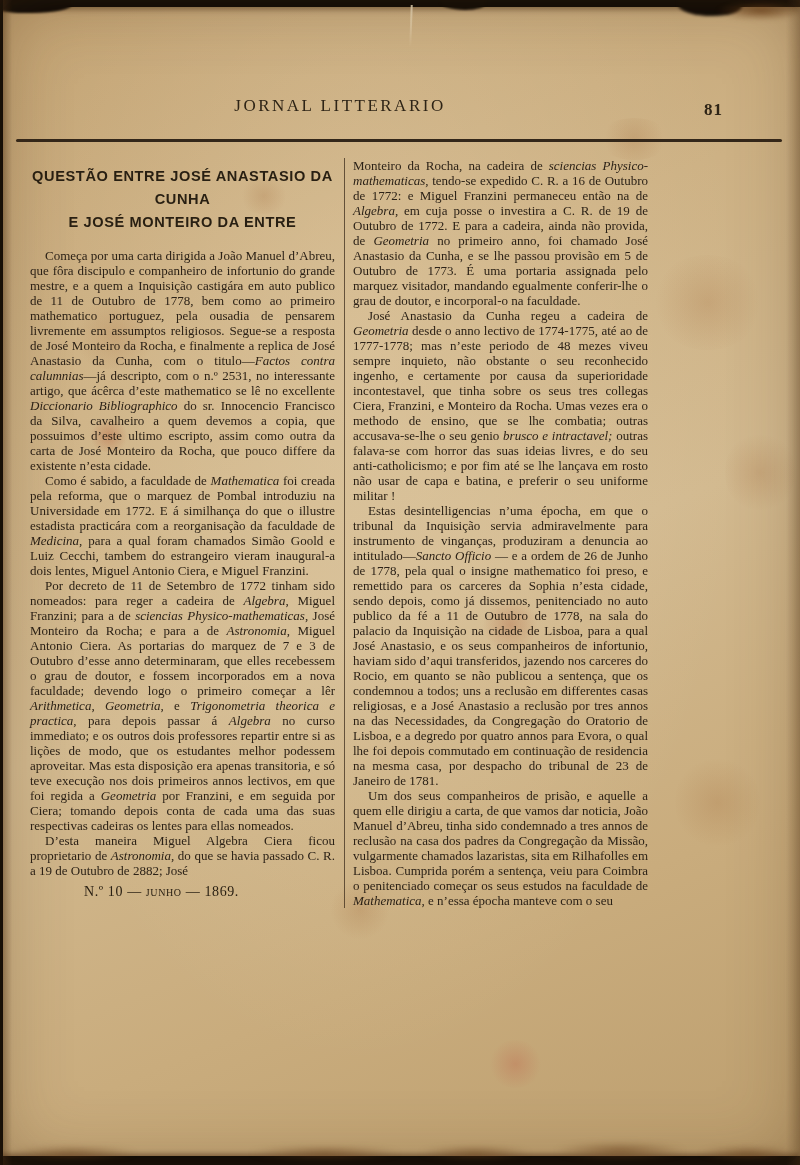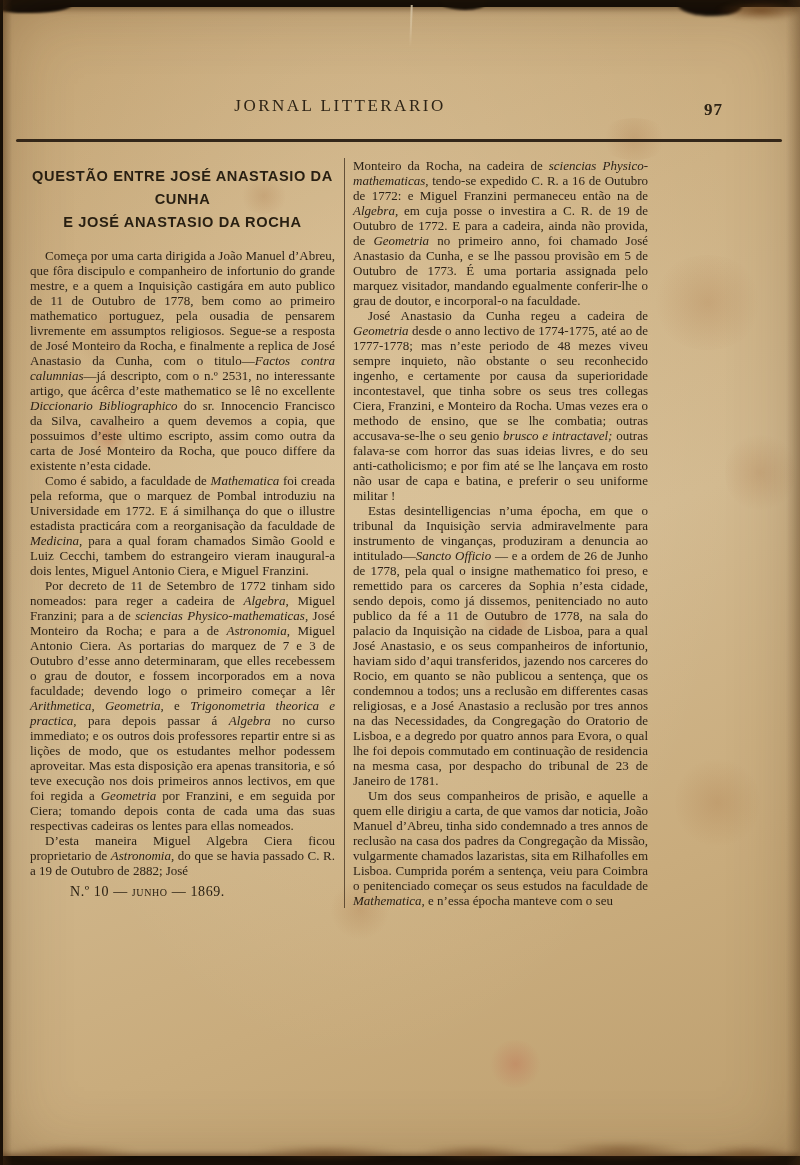--- a/index.html
+++ b/index.html
@@ -39,21 +39,21 @@
     margin:7px 0 14px; text-align:center;
     font-family:"Liberation Sans","DejaVu Sans",sans-serif;
     font-weight:700; font-size:14.6px; line-height:23px; letter-spacing:0.6px;
     color:#281f12;
   }
   .para { margin:0; text-indent:15px; font-size:13px; line-height:15px; text-align:justify; }
   .para.no-indent { text-indent:0; }
   .it { font-style:italic; }
 
   .issue-footer {
-    margin:6px 0 0 40px; font-size:14px; font-variant:small-caps;
+    margin:6px 0 0 54px; font-size:14px; font-variant:small-caps;
     letter-spacing:0.6px; color:#2a2013;
   }
 
   
   .art { position:absolute; pointer-events:none; }
   .edge-top   { top:0; left:0; width:800px; height:7px; background:#0c0906;
                 box-shadow:0 2px 6px rgba(70,40,15,0.55); }
   .edge-top-blob-left  { top:-4px; left:-8px;  width:80px; height:17px; background:#0c0906;
                 border-radius:0 0 50% 40%; filter:blur(1px); }
   .edge-top-blob-mid   { top:-5px; left:440px; width:46px; height:15px; background:#0e0a06;
@@ -122,28 +122,28 @@
   <div class="stain s3"></div>
   <div class="stain s4"></div>
   <div class="stain s5"></div>
   <div class="stain s6"></div>
   <div class="stain s7"></div>
   <div class="stain s8"></div>
   <div class="stain s9"></div>
   <div class="stain s10"></div>
 
   <div class="journal-title">JORNAL LITTERARIO</div>
-  <div class="page-number">97</div>
+  <div class="page-number">81</div>
   <div class="header-rule"></div>
 
   <main class="columns">
     <section class="col col-left">
       <h1 class="article-title">
         <span>QUESTÃO ENTRE JOSÉ ANASTASIO DA CUNHA</span><br>
-        <span>E JOSÉ ANASTASIO DA ROCHA</span>
+        <span>E JOSÉ MONTEIRO DA ENTRE</span>
       </h1>
       <div class="paragraphs">
           <p class="para"><span>Começa por uma carta dirigida a João Manuel d’Abreu, que fôra discipulo e companheiro de infortunio do grande mestre, e a quem a Inquisição castigára em auto publico de 11 de Outubro de 1778, bem como ao primeiro mathematico portuguez, pela ousadia de pensarem livremente em assumptos religiosos. Segue-se a resposta de José Monteiro da Rocha, e finalmente a replica de José Anastasio da Cunha, com o titulo—</span><span class="it">Factos contra calumnias</span><span>—já descripto, com o n.º 2531, no interessante artigo, que ácêrca d’este mathematico se lê no excellente </span><span class="it">Diccionario Bibliographico</span><span> do sr. Innocencio Francisco da Silva, cavalheiro a quem devemos a copia, que possuimos d’este ultimo escripto, assim como outra da carta de José Monteiro da Rocha, que pouco differe da existente n’esta cidade.</span></p>
           <p class="para"><span>Como é sabido, a faculdade de </span><span class="it">Mathematica</span><span> foi creada pela reforma, que o marquez de Pombal introduziu na Universidade em 1772. E á similhança do que o illustre estadista practicára com a reorganisação da faculdade de </span><span class="it">Medicina</span><span>, para a qual foram chamados Simão Goold e Luiz Cecchi, tambem do estrangeiro vieram inaugural-a dois lentes, Miguel Antonio Ciera, e Miguel Franzini.</span></p>
           <p class="para"><span>Por decreto de 11 de Setembro de 1772 tinham sido nomeados: para reger a cadeira de </span><span class="it">Algebra</span><span>, Miguel Franzini; para a de </span><span class="it">sciencias Physico-mathematicas</span><span>, José Monteiro da Rocha; e para a de </span><span class="it">Astronomia</span><span>, Miguel Antonio Ciera. As portarias do marquez de 7 e 3 de Outubro d’esse anno determinaram, que elles recebessem o grau de doutor, e fossem incorporados em a nova faculdade; devendo logo o primeiro começar a lêr </span><span class="it">Arithmetica</span><span>, </span><span class="it">Geometria</span><span>, e </span><span class="it">Trigonometria theorica e practica</span><span>, para depois passar á </span><span class="it">Algebra</span><span> no curso immediato; e os outros dois professores repartir entre si as lições de modo, que os estudantes melhor podessem aproveitar. Mas esta disposição era apenas transitoria, e só teve execução nos dois primeiros annos lectivos, em que foi regida a </span><span class="it">Geometria</span><span> por Franzini, e em seguida por Ciera; tomando depois conta de cada uma das suas respectivas cadeiras os lentes para ellas nomeados.</span></p>
           <p class="para"><span>D’esta maneira Miguel Algebra Ciera ficou proprietario de </span><span class="it">Astronomia</span><span>, do que se havia passado C. R. a 19 de Outubro de 2882; José</span></p>
         </div>
       <div class="issue-footer">N.º 10 — junho — 1869.</div>
     </section>
     <section class="col col-right">

